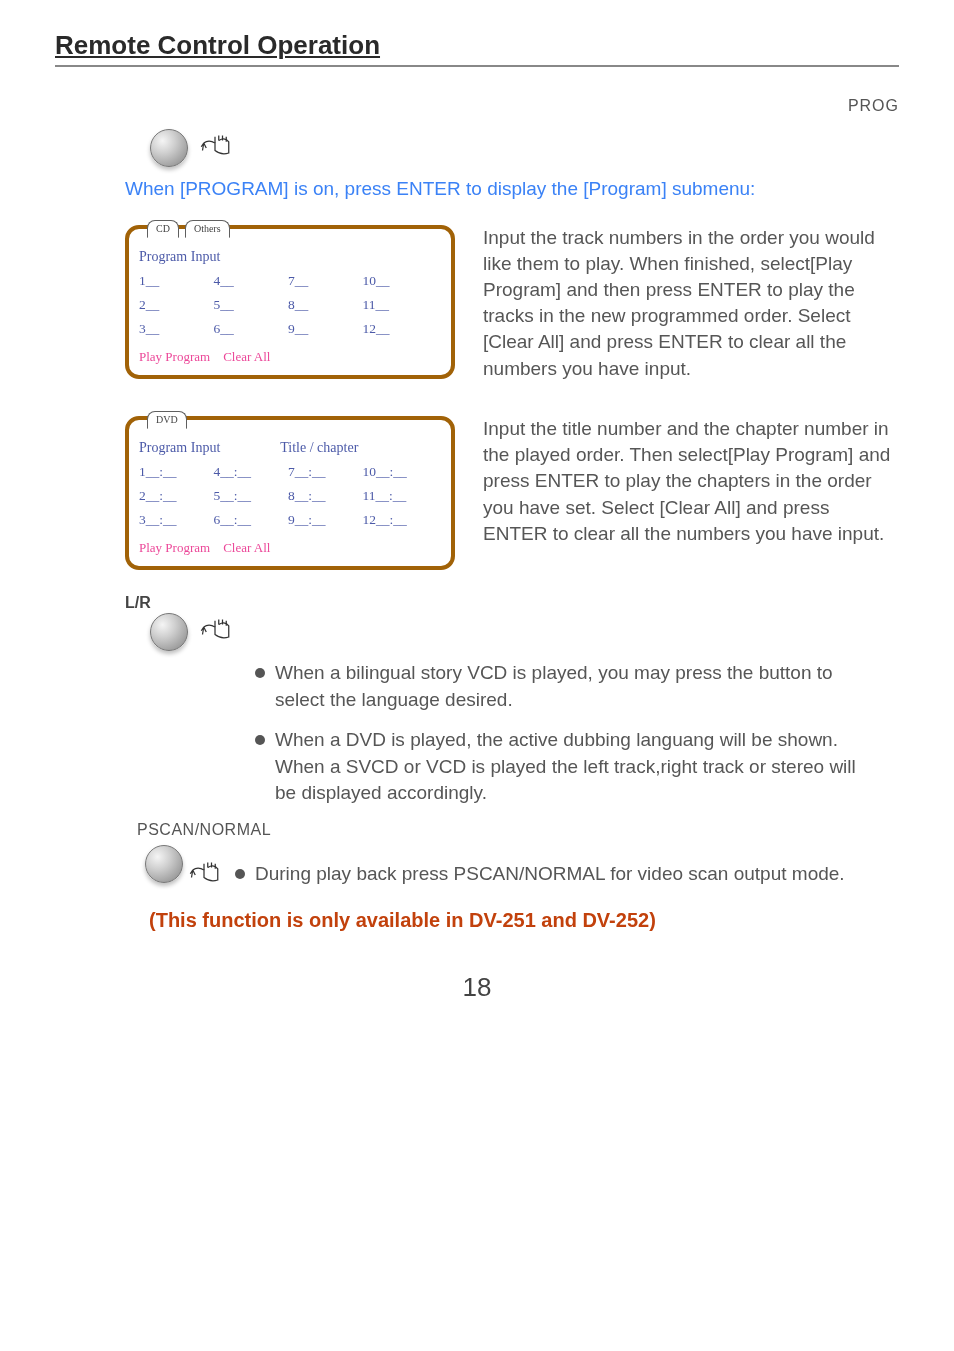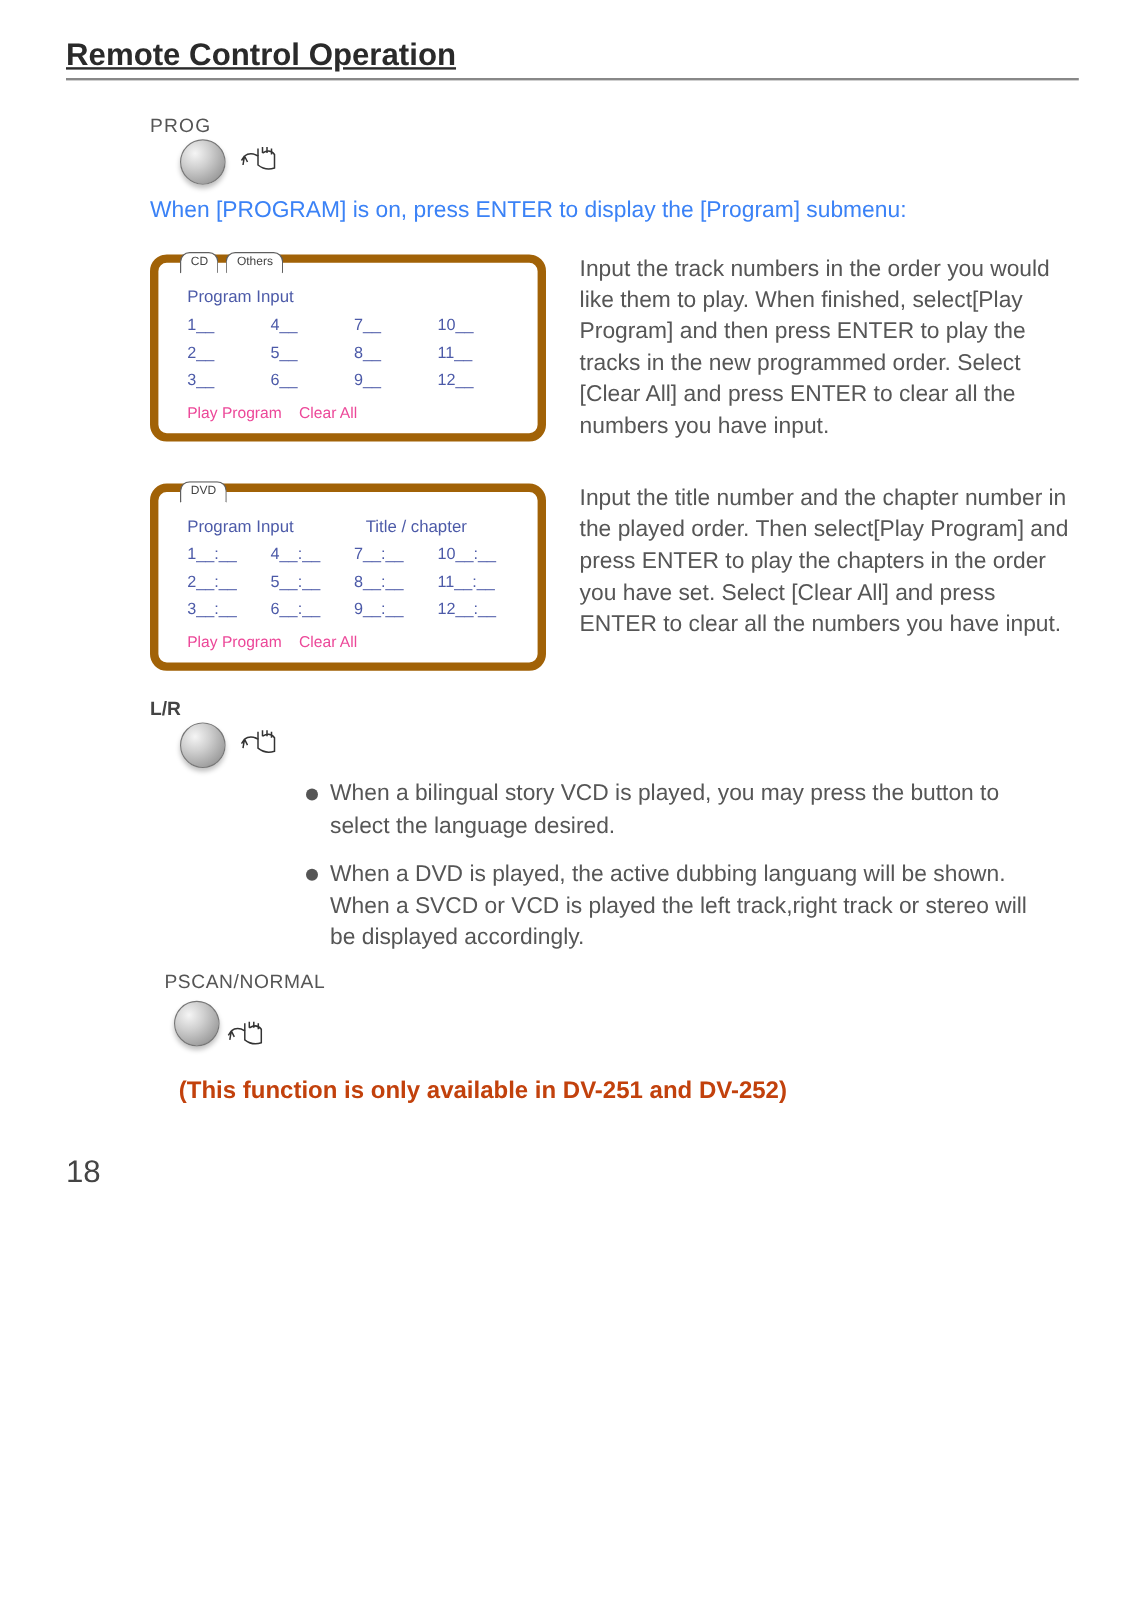--- a/index.html
+++ b/index.html
@@ -21,22 +21,23 @@
   .title-rule {
     height: 2px;
     background: #888;
     margin-bottom: 30px;
     width: 100%;
   }
   .btn-label {
     font-size: 16px;
     color: #555;
     margin-left: 70px;
-    margin-bottom: 0;
+    margin-bottom: 13px;
     letter-spacing: 1px;
+    text-align: right;
   }
   .btn-row {
     display: flex;
     align-items: center;
     margin-left: 95px;
     margin-bottom: 8px;
     gap: 12px;
   }
   .grey-button {
     width: 38px; height: 38px;
@@ -55,27 +56,28 @@
   }
   .two-col {
     display: flex;
     align-items: flex-start;
     margin-top: 22px;
     margin-left: 70px;
     gap: 28px;
   }
   .osd-box {
     width: 330px;
-    border: 7px solid #a16207;
+    border: 4px solid #a16207;
     border-radius: 14px;
-    padding: 12px 14px 10px 14px;
+    padding: 12px 14px 10px 0;
     background: #fff;
     color: #5658a0;
     font-size: 13px;
     position: relative;
+    font-family: Liberation Serif, serif;
   }
   .tab-wrap {
     position: absolute;
     top: -9px; left: 18px;
     display: flex; gap: 6px;
     background: transparent;
   }
   .tab {
     border: 1px solid #5f5f5f;
     border-bottom: 1px solid #fff;
@@ -154,21 +156,21 @@
   }
   .pscan-text { flex:1; font-size: 19px; color:#565656; line-height:1.4; padding-top: 16px; }
   .bold-note {
     margin-left: 94px;
     margin-top: 14px;
     font-size: 20px;
     font-weight: bold;
     color: #c2410c;
   }
   .page-num {
-    text-align: left;
+    text-align: center;
     font-size: 26px;
     color: #444;
     margin-top: 40px;
   }
 </style>
 </head>
 <body>
 
 <h1 class="page-title">Remote Control Operation</h1>
 <div class="title-rule"></div>
@@ -282,17 +284,23 @@
   <svg class="pointer-svg" viewBox="0 0 64 64" style="margin-top:10px;">
     <g fill="none" stroke="#333" stroke-width="2">
       <path d="M6 24 Q14 18 24 24 L24 36 Q34 44 46 40 L46 22 Q40 14 30 20"></path>
       <path d="M24 24 L24 14"></path>
         <path d="M30 20 L30 12"></path>
         <path d="M36 20 L36 12"></path>
         <path d="M42 22 L42 14"></path>
       <path d="M6 24 L2 30 M6 24 L10 32 M6 24 L4 36"></path>
     </g>
   </svg>
+  <div class="pscan-text">
+    <div class="bullet-item" style="margin-bottom:0;">
+      <div class="dot"></div>
+      <div>During play back press PSCAN/NORMAL for video scan output mode.</div>
+    </div>
+  </div>
 </div>
 
 <div class="bold-note">(This function is only available in DV-251 and DV-252)</div>
 
 <div class="page-num">18</div>
 
 </body></html>

